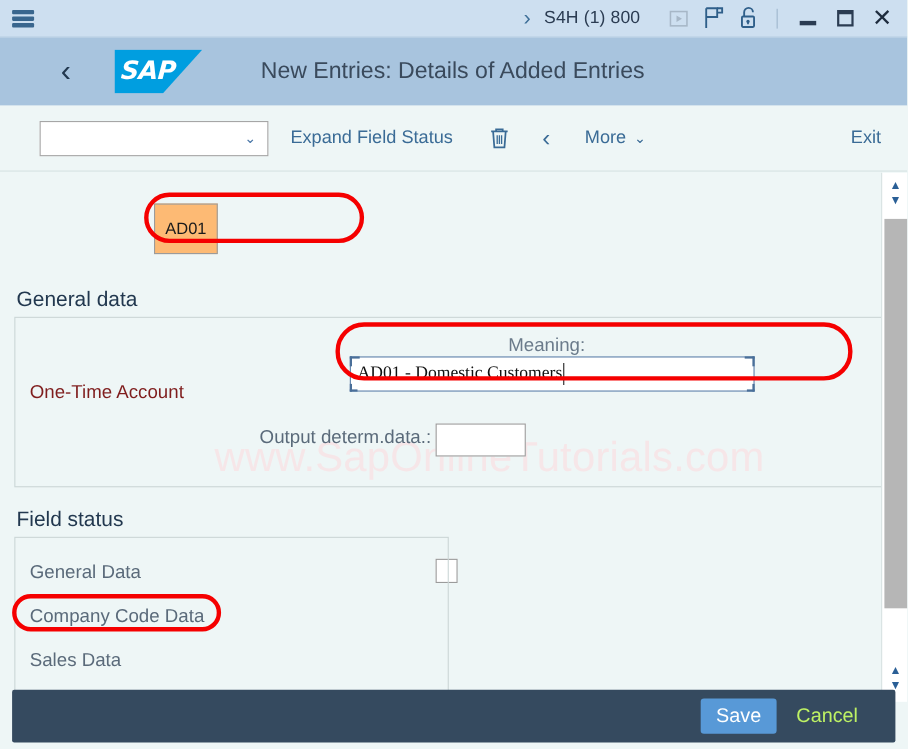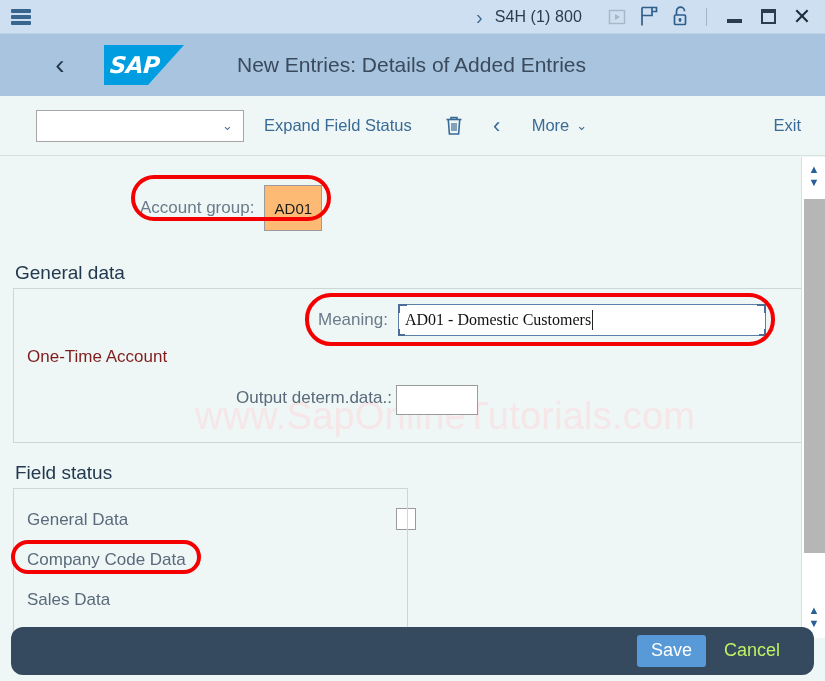--- a/index.html
+++ b/index.html
@@ -249,20 +249,21 @@
   }
   .panel.general { left: 13px; top: 131px; width: 792px; height: 155px; }
   .panel.fieldstatus { left: 13px; top: 331px; width: 395px; height: 170px; }
 
   
   .meaning-row {
     position: absolute;
     left: 318px; top: 147px;
     display: flex; align-items: center;
     z-index: 2;
+    flex-direction: column;
   }
   .meaning-label {
     color: #6b7b8b;
     font-size: 17px;
     margin-right: 10px;
   }
   .meaning-field {
     position: relative;
     width: 368px; height: 32px;
     background: #ffffff;
@@ -393,21 +394,21 @@
     background: #b6b6b6;
     cursor: pointer;
   }
 
   
   .footer {
     position: absolute;
     left: 11px; bottom: 6px;
     width: 803px; height: 48px;
     background: #354a5f;
-    border-radius: 12px;
+    border-radius: 2px;
     display: flex;
     align-items: center;
     justify-content: flex-end;
     z-index: 6;
   }
   .btn-save {
     background: #5899d7;
     color: #ffffff;
     font-size: 18px;
     padding: 5px 14px 6px;
@@ -512,21 +513,20 @@
     <div class="tbar-btn tbar-exit">Exit</div>
   </div>
 
   <div class="content">
 
     <div class="watermark">www.SapOnlineTutorials.com</div>
 
     <div class="canvas">
 
       <div class="acct-row">
-        <span class="acct-label">Account group:</span>
         <span class="acct-input">AD01</span>
       </div>
       <div class="annot-acct"></div>
 
       <div class="sec-title general">General data</div>
       <div class="panel general"></div>
 
       <div class="meaning-row">
         <span class="meaning-label">Meaning:</span>
         <span class="meaning-field">

